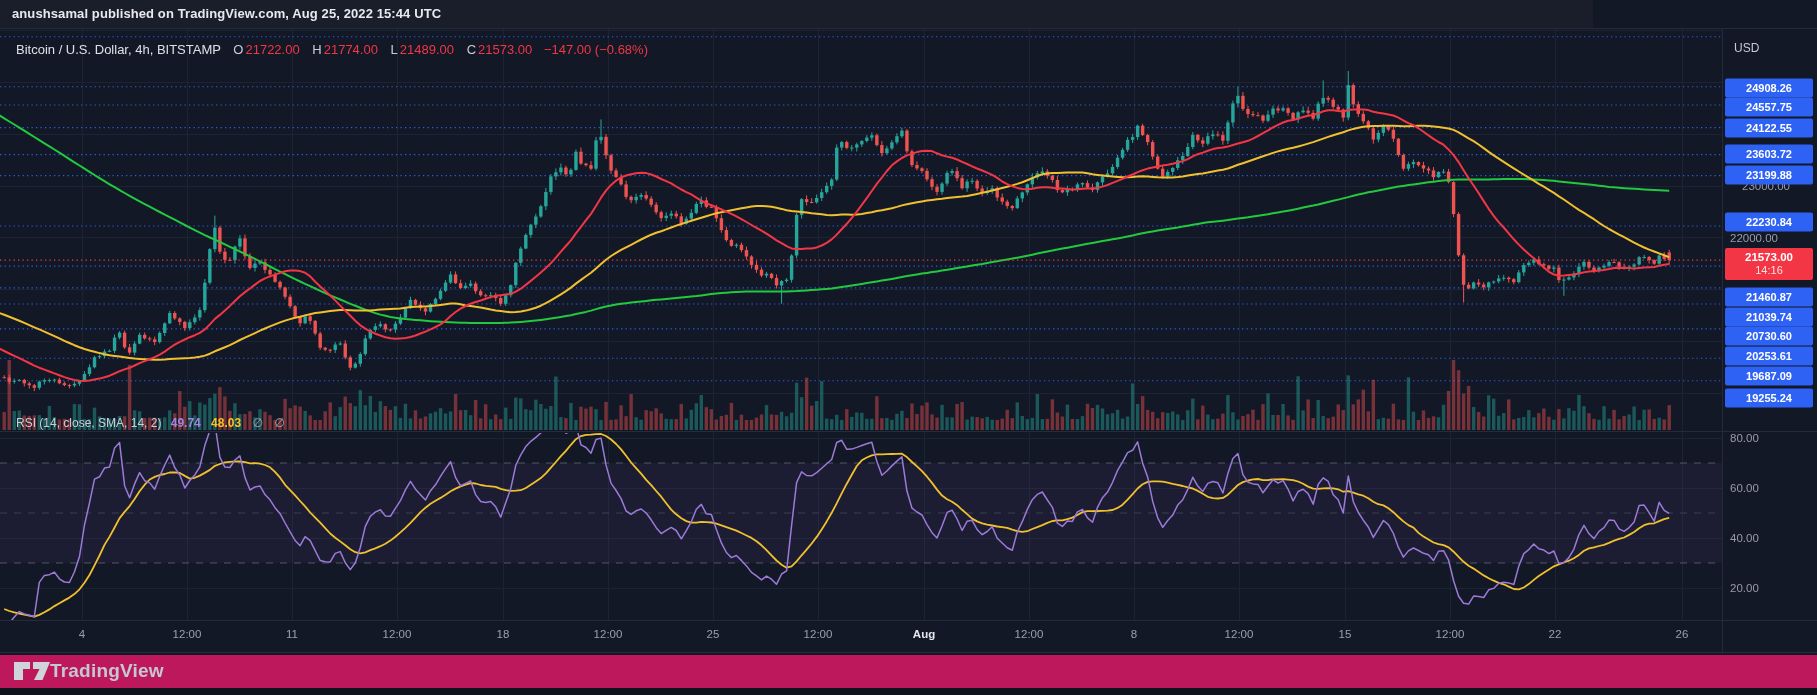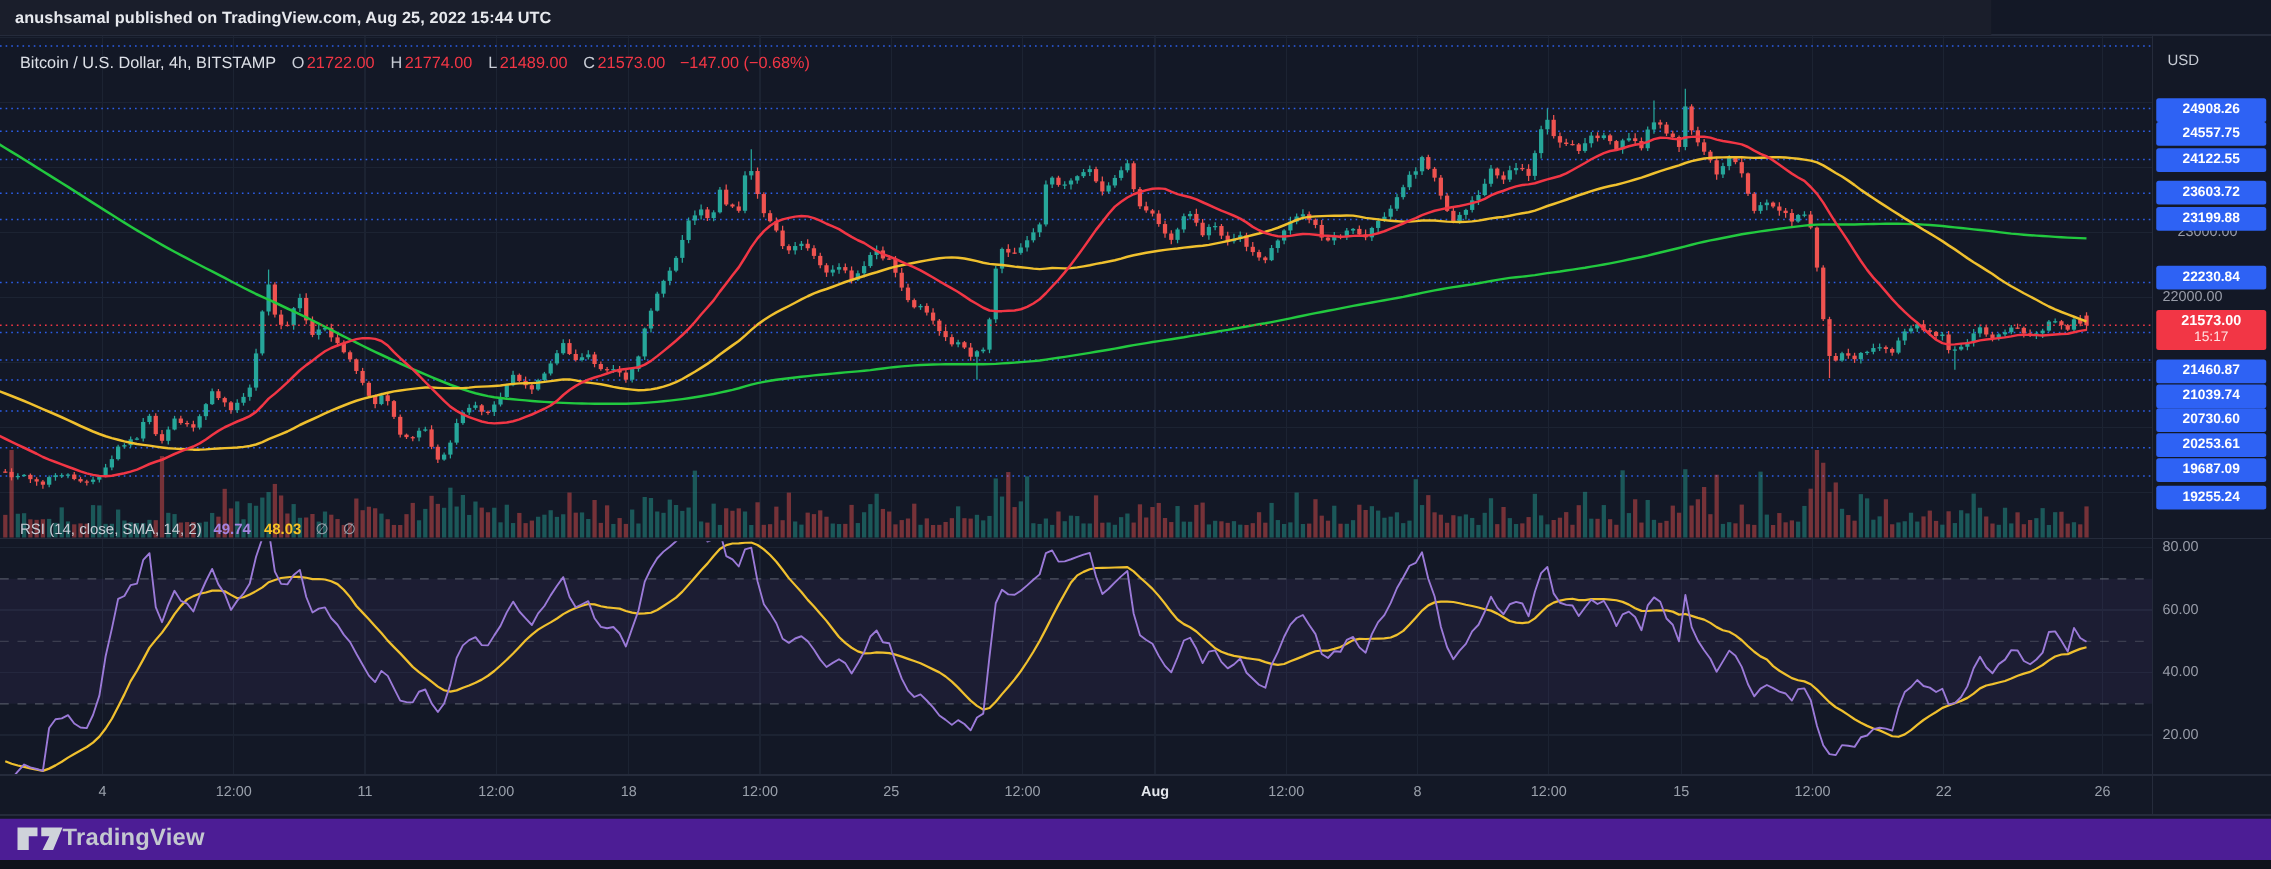--- a/index.html
+++ b/index.html
@@ -28,21 +28,21 @@
   .tlabel.strong{color:#e3e6ec;font-weight:700;}
   .price-axis{position:absolute;left:1722px;top:28px;width:95px;height:624px;z-index:4;}
   .usd{position:absolute;left:12px;top:13px;font-size:12px;color:#c6cad3;}
   .gtick{position:absolute;left:8px;font-size:11.5px;color:#989ca8;transform:translateY(-50%);}
   .blabel{position:absolute;left:3px;width:88px;height:19px;border-radius:2px;background:#2e62f4;color:#ffffff;
           font-size:11px;font-weight:700;text-align:center;line-height:19px;transform:translateY(-50%);}
   .cprice{position:absolute;left:3px;width:88px;border-radius:2px;background:#f23645;color:#ffffff;
           text-align:center;padding:2px 0 3px 0;}
   .cprice .p{font-size:11.5px;font-weight:700;line-height:14px;}
   .cprice .cd{font-size:11px;line-height:13px;color:#ffe1e1;}
-  .tv-bar{position:absolute;left:0;top:655px;width:1817px;height:33px;background:#4c1d95;z-index:6;}
+  .tv-bar{position:absolute;left:0;top:655px;width:1817px;height:33px;background:#be185d;z-index:6;}
   .tv-bar svg{position:absolute;left:13px;top:4px;}
   .tv-word{position:absolute;left:50px;top:5px;font-size:19px;font-weight:600;color:#c4c8d0;letter-spacing:.2px;}
   .bottom-gap{position:absolute;left:0;top:688px;width:1817px;height:7px;background:#0f131c;z-index:6;}
 </style>
 </head>
 <body>
 
 <div class="stage">
 
   <svg id="chart-svg" width="1817" height="695">
@@ -1178,21 +1178,21 @@
       <div class="blabel" style="top: 147px;">23199.88</div>
       <div class="blabel" style="top: 194px;">22230.84</div>
       <div class="blabel" style="top: 269px;">21460.87</div>
       <div class="blabel" style="top: 289px;">21039.74</div>
       <div class="blabel" style="top: 308px;">20730.60</div>
       <div class="blabel" style="top: 328px;">20253.61</div>
       <div class="blabel" style="top: 348px;">19687.09</div>
       <div class="blabel" style="top: 370px;">19255.24</div>
       <div class="cprice" style="top: 220px;">
         <div class="p">21573.00</div>
-        <div class="cd">15:17</div>
+        <div class="cd">14:16</div>
       </div>
       <div class="gtick" style="top: 410px;">80.00</div>
       <div class="gtick" style="top: 460px;">60.00</div>
       <div class="gtick" style="top: 510px;">40.00</div>
       <div class="gtick" style="top: 560px;">20.00</div>
     </div>
 
   <div class="tv-bar">
     <svg width="38" height="26" viewBox="0 0 38 26">
       <path d="M1 3 H17 V10 H10 V21 H1 Z" fill="#cfd3da"></path>

